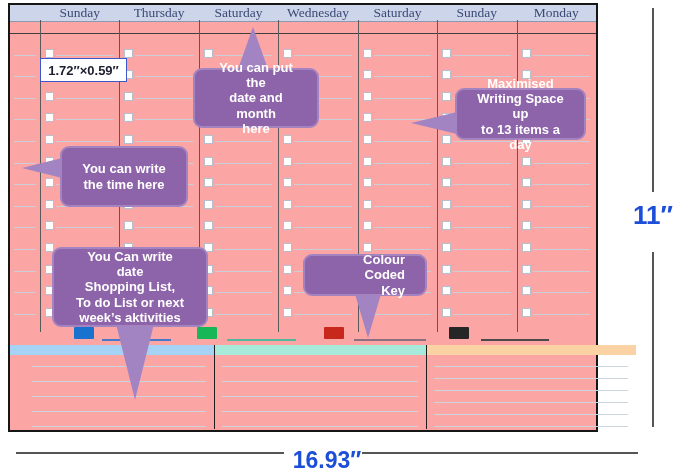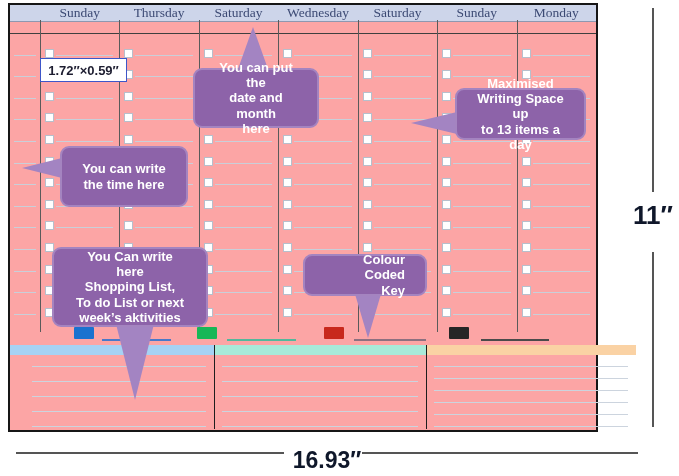--- a/index.html
+++ b/index.html
@@ -43,21 +43,21 @@
           border-bottom:42px solid #a384c2;}
   .arr-left{border-top:11px solid transparent;border-bottom:11px solid transparent;
             border-right:46px solid #a384c2;}
   .arr-left2{border-top:10px solid transparent;border-bottom:10px solid transparent;
              border-right:40px solid #a384c2;}
   .arr-down-long{border-left:19px solid transparent;border-right:19px solid transparent;
                  border-top:76px solid #a384c2;}
   .arr-down{border-left:13px solid transparent;border-right:13px solid transparent;
             border-top:44px solid #a384c2;}
   
-  .dim-label{position:absolute;color:#0f172a;font-weight:bold;z-index:7;}
+  .dim-label{position:absolute;color:#1d4ed8;font-weight:bold;z-index:7;}
   .dim-h{left:633px;top:200px;font-size:26px;}
   .dim-w{left:0;top:447px;width:654px;text-align:center;font-size:23px;}
   .dim-seg-v{position:absolute;left:652px;width:1.6px;background:#555;}
   .dim-seg-h{position:absolute;top:452px;height:1.6px;background:#555;}
 </style>
 </head>
 <body>
 
 <div class="canvas">
 
@@ -537,21 +537,21 @@
   <div class="arr arr-left" style="left:411px;top:112px;"></div>
   <div class="callout" style="left:455px;top:88px;width:131px;height:52px;">Maximised
 Writing Space up
 to 13 items a day</div>
 
   <div class="arr arr-left2" style="left:22px;top:158px;"></div>
   <div class="callout" style="left:60px;top:146px;width:128px;height:61px;">You can write
 the time here</div>
 
   <div class="arr arr-down-long" style="left:116px;top:324px;"></div>
-  <div class="callout" style="left:52px;top:247px;width:156px;height:80px;">You Can write here
+  <div class="callout" style="left:52px;top:247px;width:156px;height:80px;">You Can write date
 Shopping List,
 To do List or next
 week’s aktivities</div>
 
   <div class="arr arr-down" style="left:355px;top:294px;"></div>
   <div class="callout" style="left:303px;top:254px;width:124px;height:42px;text-align:right;">Colour Coded
 Key</div>
 
   <div class="dim-seg-v" style="top:8px;height:184px;"></div>
   <div class="dim-seg-v" style="top:252px;height:175px;"></div>

